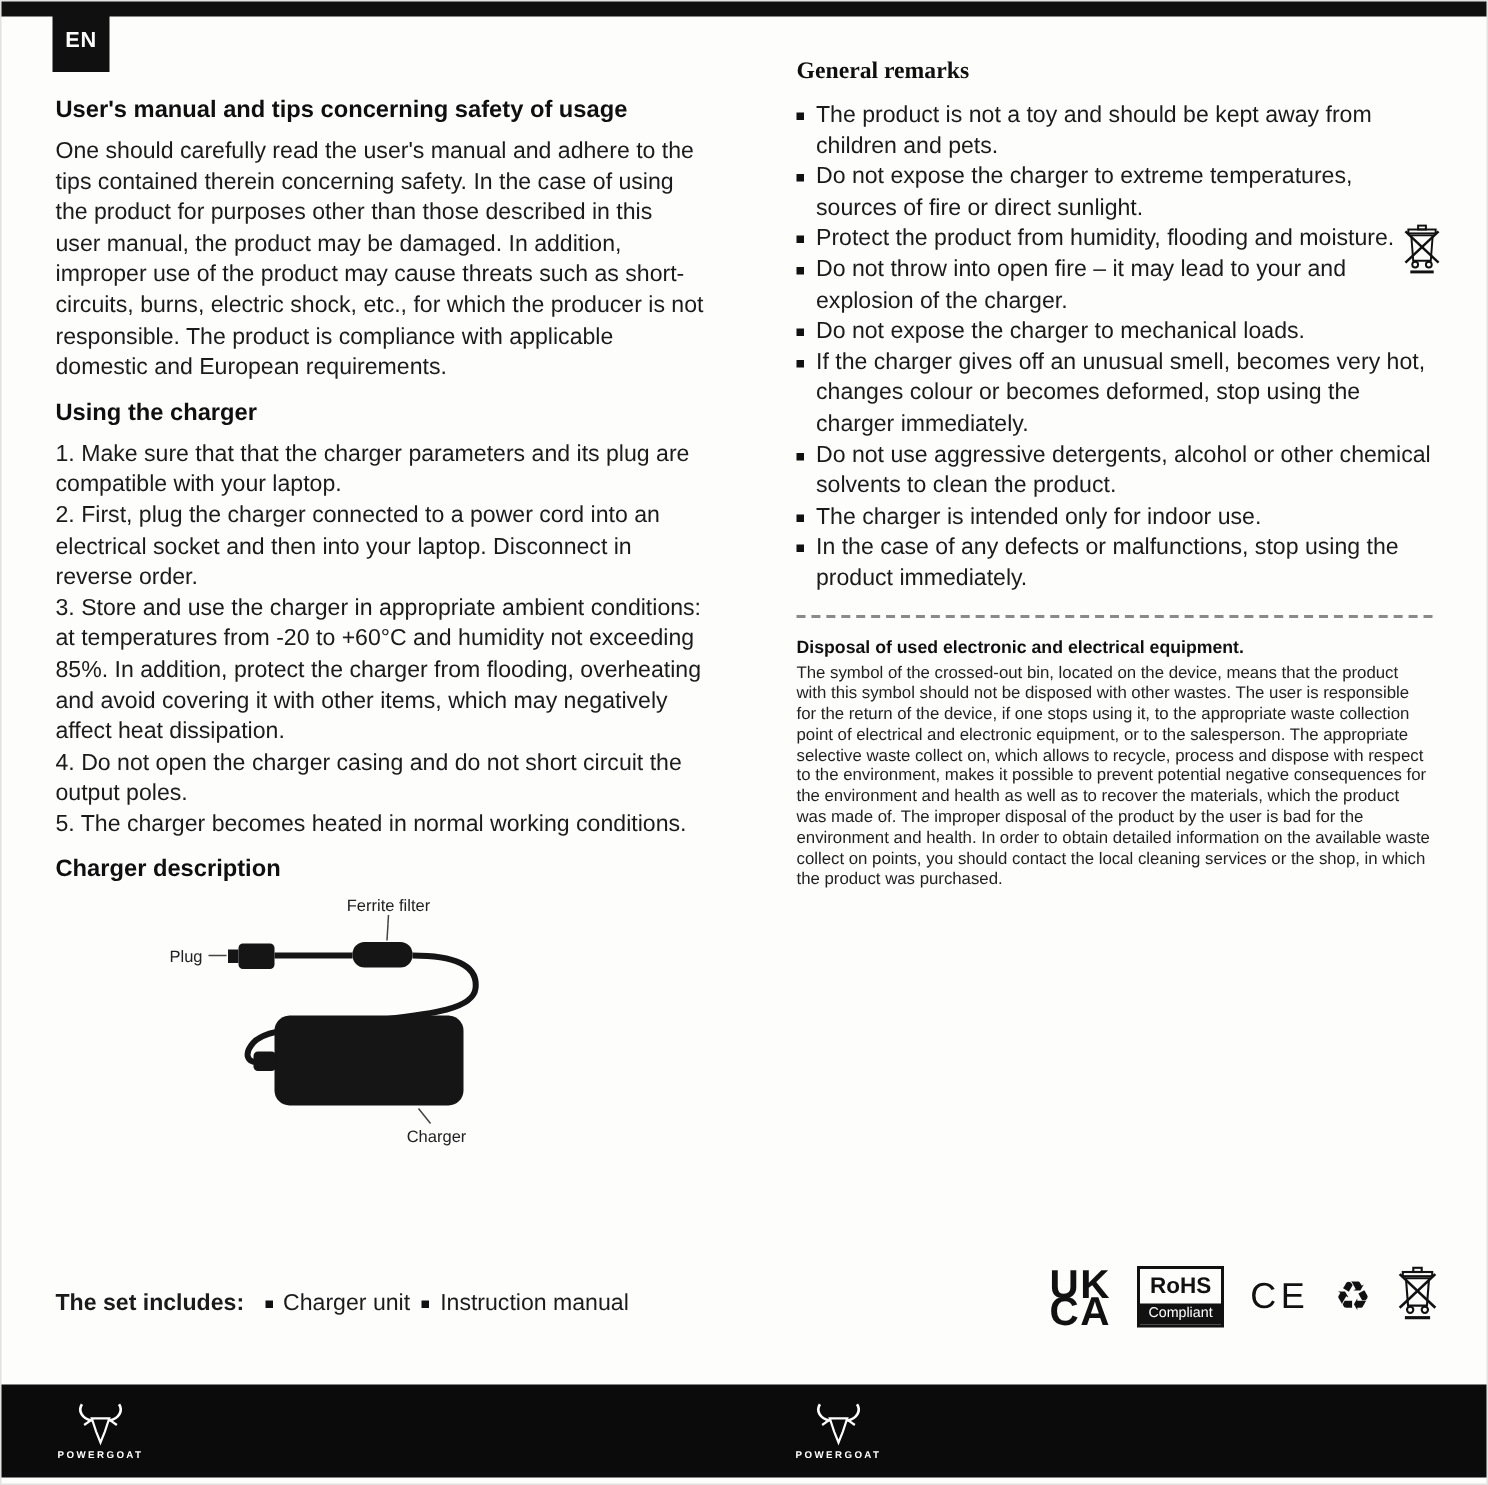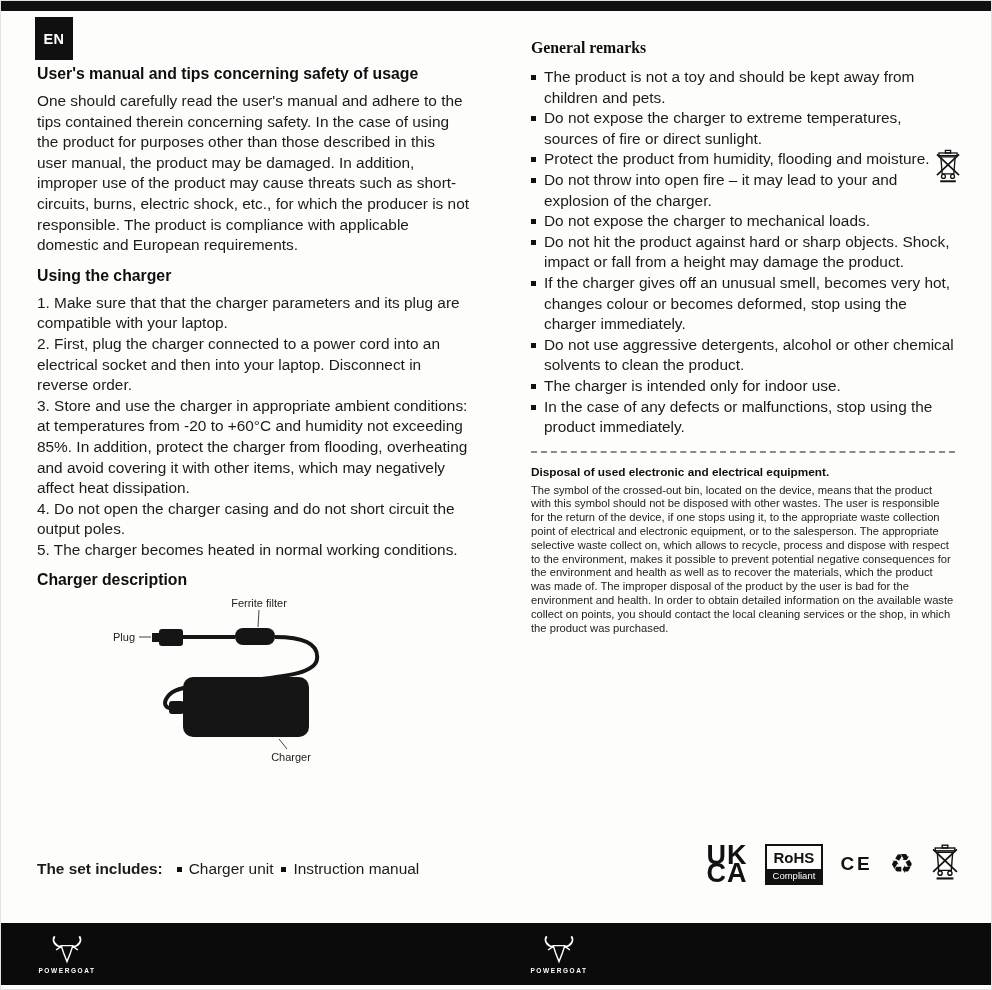--- a/index.html
+++ b/index.html
@@ -6,21 +6,21 @@
   html,body { width:992px; height:990px; }
   body {
     font-family:"Liberation Sans", sans-serif;
     background:#ffffff; color:#1b1b1b;
     position:relative; overflow:hidden;
   }
   .page { position:absolute; inset:0; background:#fdfdfc; border:1px solid #e2e2e0; }
 
   .top-strip { position:absolute; top:0; left:0; right:0; height:10px; background:#101010; }
   .lang-badge {
-    position:absolute; left:34px; top:16px; width:38px; height:43px;
+    position:absolute; left:34px; top:4px; width:38px; height:43px;
     background:#101010; color:#ffffff; font-weight:700; font-size:14.5px;
     display:grid; place-items:center; letter-spacing:0.5px;
   }
 
   h2 { font-size:15.8px; font-weight:700; color:#0f0f0f; }
   .body-text, .step, .bullet-text, .set-item { font-size:15.4px; line-height:20.6px; }
 
   .col-left { position:absolute; left:36px; top:64px; width:432px; }
   .col-left h2 { margin:0 0 8px 0; }
   .col-left .body-text { margin:0 0 9px 0; }
@@ -48,21 +48,21 @@
   .weee-side { position:absolute; left:404px; top:110px; }
 
   .marks-row {
     position:absolute; left:530px; top:842px; width:428px;
     display:flex; align-items:center; justify-content:flex-end; gap:17px;
   }
   .ukca { font-weight:700; font-size:27px; line-height:18px; letter-spacing:1px; color:#111; }
   .rohs { border:2px solid #111; text-align:center; }
   .rohs-top { font-weight:700; font-size:15px; padding:3px 7px; color:#111; }
   .rohs-bottom { background:#111; color:#fff; font-size:9.5px; padding:1px 4px 2px 4px; }
-  .ce { font-size:19px; font-weight:700; letter-spacing:3px; color:#111; }
+  .ce { font-size:24px; font-weight:400; letter-spacing:3px; color:#111; }
   .recycle { font-size:27px; color:#111; line-height:1; }
 
   .footer-bar { position:absolute; left:0; right:0; top:922px; height:62px; background:#0b0b0b; }
   .brand-logo {
     position:absolute; top:4px; width:64px; height:54px;
     display:flex; flex-direction:column; align-items:center; justify-content:center; gap:1px;
   }
   .brand-logo.pos-left { left:34px; }
   .brand-logo.pos-center { left:526px; }
   .brand-text { color:#ffffff; font-size:6.5px; letter-spacing:1.6px; font-weight:700; }
@@ -141,24 +141,20 @@
           <span class="sq"></span>
           <span class="bullet-text">Protect the product from humidity, flooding and moisture.</span>
         </div>
       <div class="bullet">
           <span class="sq"></span>
           <span class="bullet-text">Do not throw into open fire – it may lead to your and explosion of the charger.</span>
         </div>
       <div class="bullet">
           <span class="sq"></span>
           <span class="bullet-text">Do not expose the charger to mechanical loads.</span>
-        </div>
-      <div class="bullet">
-          <span class="sq"></span>
-          <span class="bullet-text">Do not hit the product against hard or sharp objects. Shock, impact or fall from a height may damage the product.</span>
         </div>
       <div class="bullet">
           <span class="sq"></span>
           <span class="bullet-text">If the charger gives off an unusual smell, becomes very hot, changes colour or becomes deformed, stop using the charger immediately.</span>
         </div>
       <div class="bullet">
           <span class="sq"></span>
           <span class="bullet-text">Do not use aggressive detergents, alcohol or other chemical solvents to clean the product.</span>
         </div>
       <div class="bullet">

